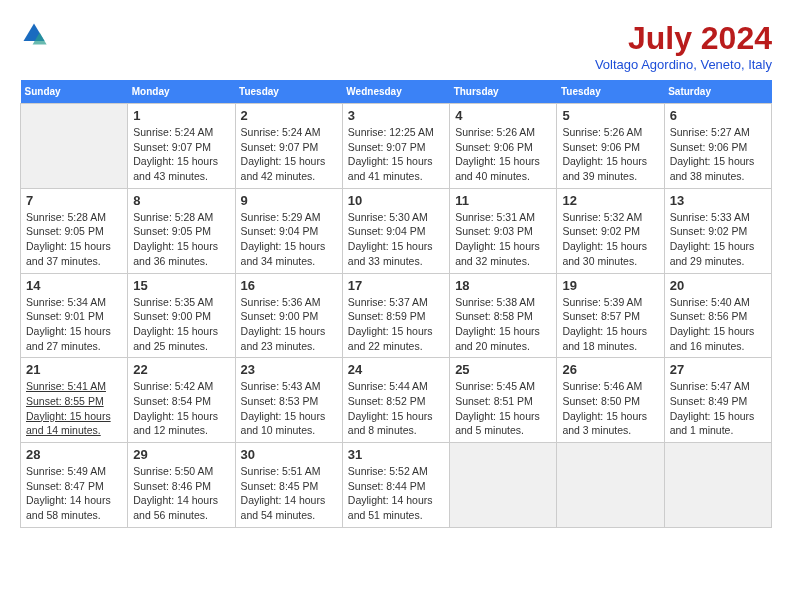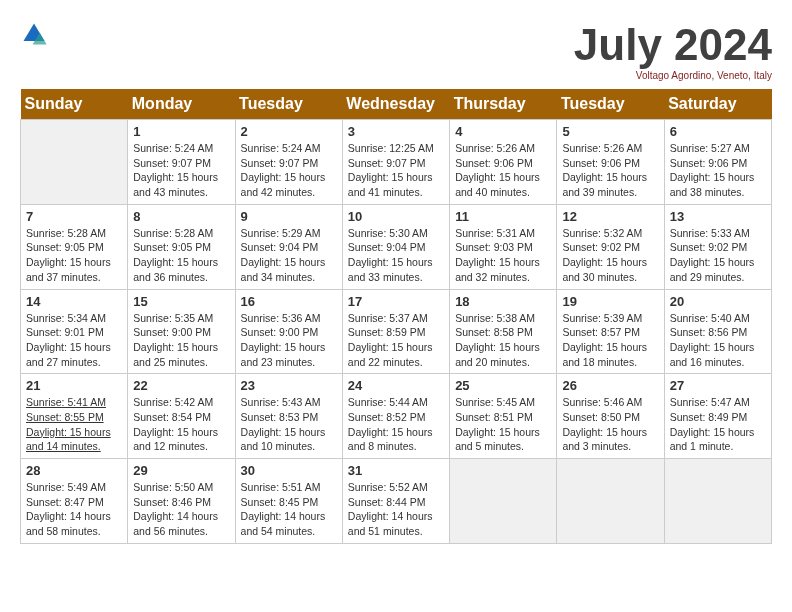--- a/index.html
+++ b/index.html
@@ -32,39 +32,39 @@
       color: #1a6bbf;
     }
     .logo-icon {
       width: 28px;
       height: 28px;
     }
     .title-area {
       text-align: right;
     }
     .month-title {
-      font-size: 44px;
-      font-weight: bold;
-      color: #404040;
+      font-size: 32px;
+      font-weight: bold;
+      color: #b91c1c;
     }
     .location-subtitle {
-      font-size: 10px;
-      color: #7f1d1d;
+      font-size: 13px;
+      color: #1d4ed8;
     }
     table {
       width: 100%;
       border-collapse: collapse;
       font-size: 11px;
     }
     thead th {
-      background: #a16207;
+      background: #3b82f6;
       color: #fff;
       padding: 6px 4px;
       text-align: left;
-      font-size: 16px;
+      font-size: 10px;
       font-weight: bold;
     }
     tbody td {
       border: 1px solid #ccc;
       vertical-align: top;
       padding: 4px 5px;
       width: 107px;
       min-height: 80px;
       background: #fff;
     }

